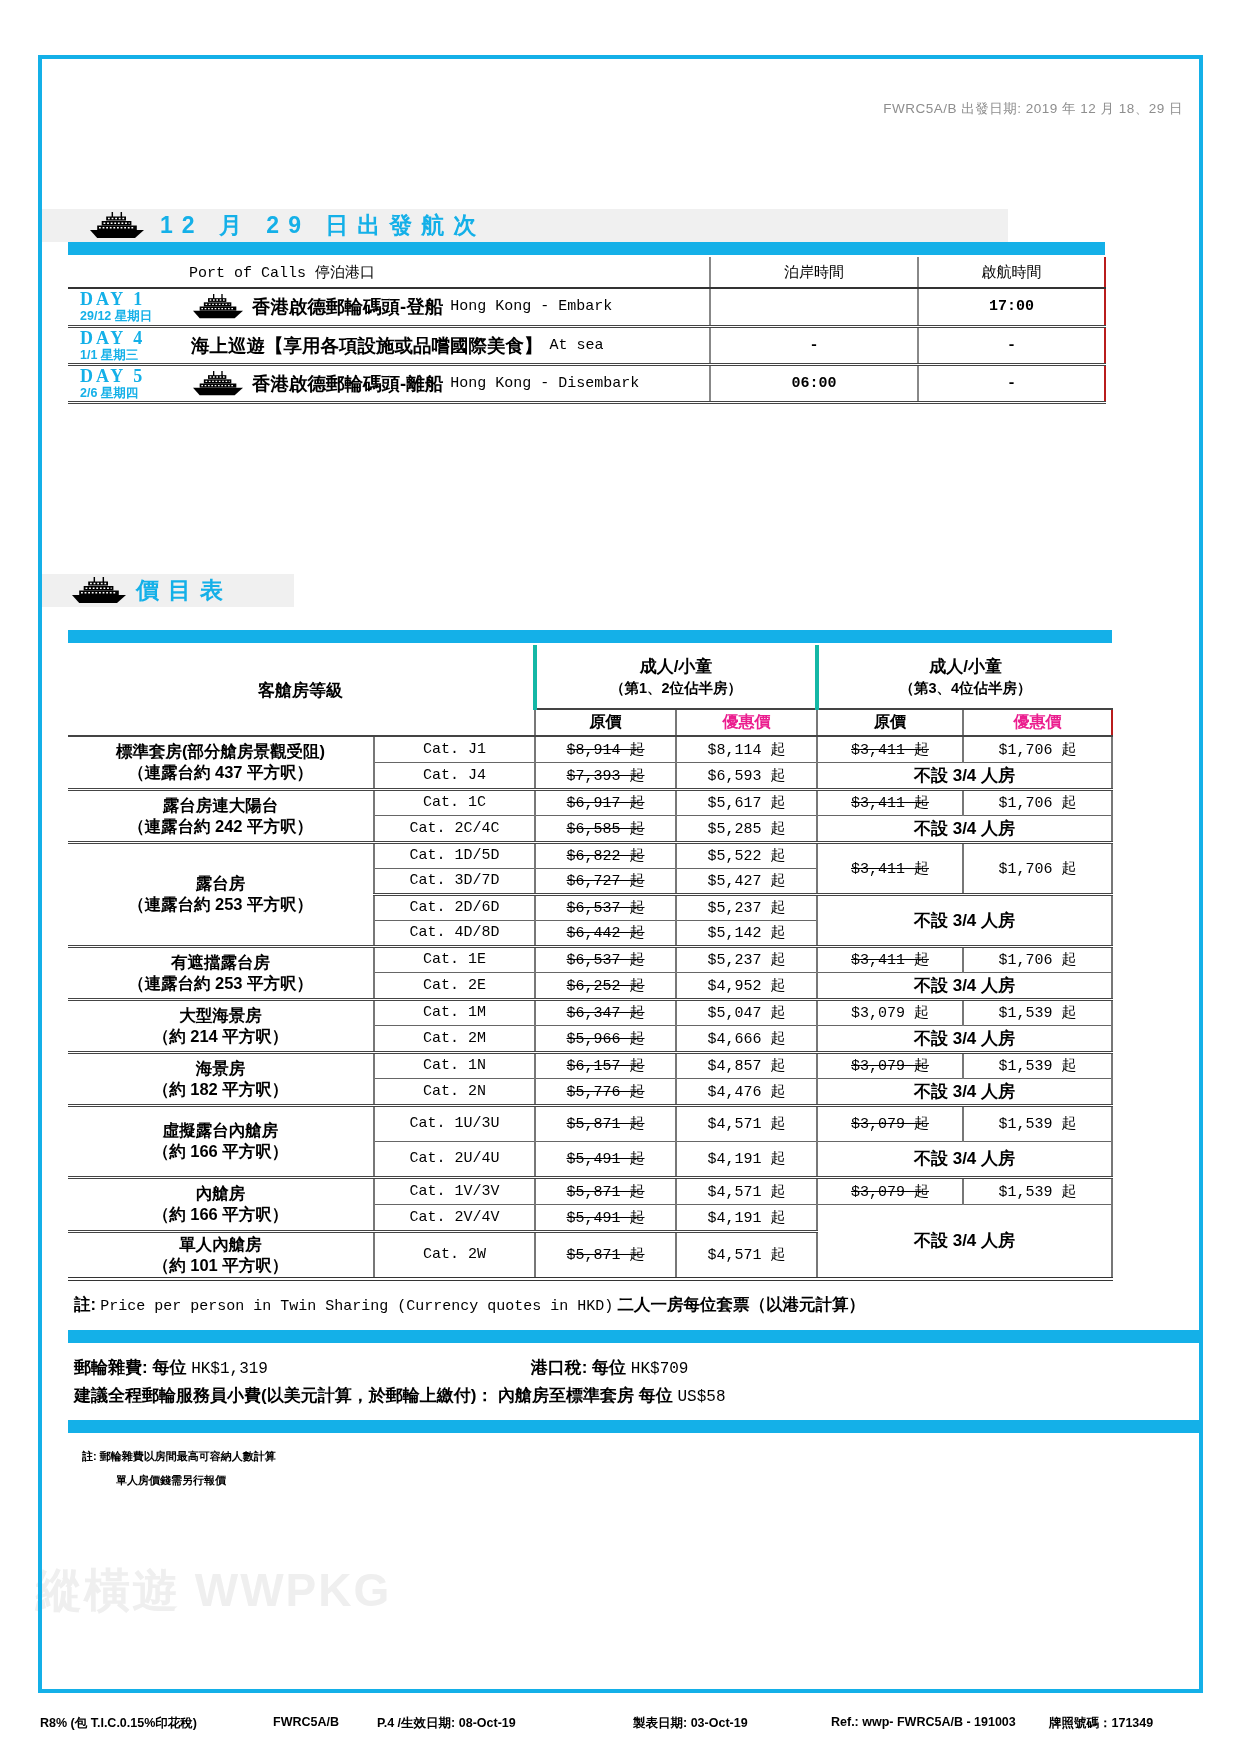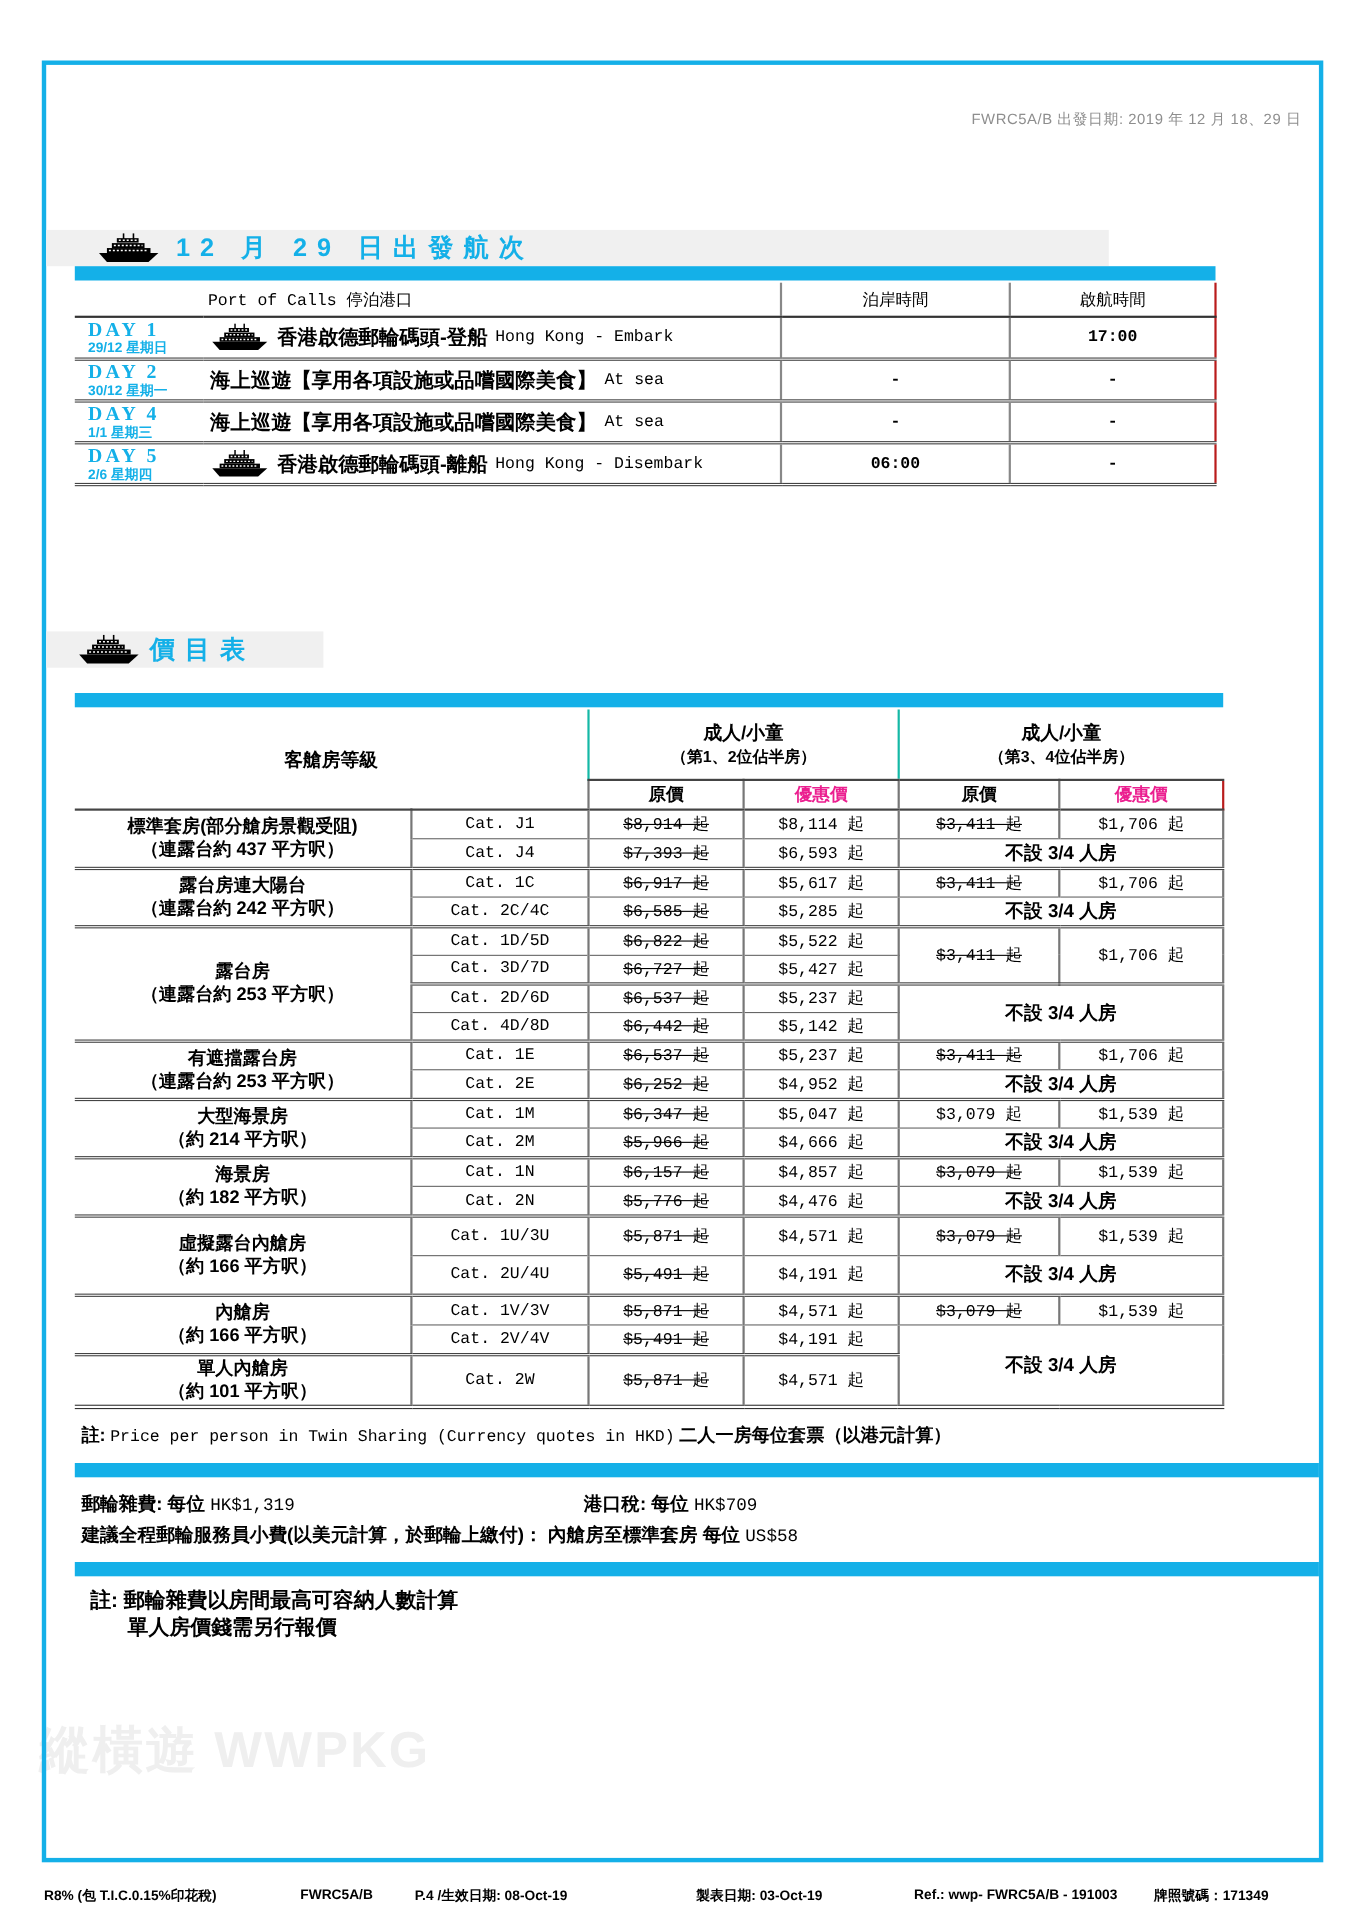--- a/index.html
+++ b/index.html
@@ -40,21 +40,21 @@
   .port-zh.regular{font-weight:normal;font-size:18px;}
   .port-en{font-family:"Liberation Mono",monospace;font-size:15px;white-space:nowrap;}
   .time{text-align:center;font-family:"Liberation Mono",monospace;font-size:15px;font-weight:bold;}
 
   
   .price-wrap{position:absolute;left:68px;top:630px;width:1044px;}
   .price{width:1044px;margin-top:2px;}
   .price th{font-size:17px;font-weight:bold;}
   .price .sub{font-size:14.5px;font-weight:bold;}
   .price th.lbl{font-size:16px;border-bottom:2.5px solid #444;}
-  .price th.grp{border-left:2px solid #14b8a6;border-bottom:2px solid #444;}
+  .price th.grp{border-left:4px solid #14b8a6;border-bottom:2px solid #444;}
   .price th.cabin-h{border-bottom:2.5px solid #444;}
   .promo{color:#eb1e8f;}
   .price td{border-top:1px solid #666;text-align:center;vertical-align:middle;}
   .price td.room{font-size:16.5px;font-weight:600;line-height:21px;}
   .price td.cat,.price td.pr{font-family:"Liberation Mono",monospace;font-size:15px;}
   .price td.vb{border-left:2px solid #777;}
   .price td.vr{border-right:2px solid #777;}
   .strike{text-decoration:line-through;}
   .no34{font-size:17px;font-weight:bold;}
   .gt{border-top:3px double #444 !important;}
@@ -66,21 +66,21 @@
   .twin-note{margin-top:13px;padding-left:6px;font-size:15px;white-space:nowrap;}
   .zh-b{font-size:16.5px;font-weight:bold;}
   .lat{font-family:"Liberation Mono",monospace;font-size:15px;}
   .wbar{width:1131px;}
   .bar1{margin-top:14px;}
   .fees{margin-top:13px;padding-left:6px;font-size:17px;font-weight:bold;white-space:nowrap;}
   .fees .col1{display:inline-block;width:452px;}
   .fees .val{font-family:"Liberation Mono",monospace;font-size:16px;font-weight:normal;}
   .tips{margin-top:5px;}
   .bar2{margin-top:13px;}
-  .note2{margin-top:11px;padding-left:14px;font-size:19px;font-weight:bold;line-height:24px;}
+  .note2{margin-top:11px;padding-left:14px;font-size:11px;font-weight:bold;line-height:24px;}
   .note2 .l2{padding-left:34px;}
 
   .watermark{position:absolute;left:36px;top:1560px;font-size:46px;font-weight:bold;
              color:#efefef;letter-spacing:2px;white-space:nowrap;z-index:1;}
   .footer{position:absolute;top:1715px;left:0;width:1241px;font-size:12.5px;font-weight:bold;}
   .footer span{position:absolute;white-space:nowrap;}
   .f0{left:40px;} .f1{left:273px;} .f2{left:377px;} .f3{left:633px;} .f4{left:831px;} .f5{left:1049px;}
 </style>
 </head>
 <body>
@@ -143,34 +143,20 @@
             </svg>
             <span class="port-zh">香港啟德郵輪碼頭-登船</span>
             <span class="port-en">Hong Kong - Embark</span>
           </div>
               </td>
           <td class="time vb"></td>
           <td class="time vb vr">17:00</td>
         </tr>
         <tr class="ir">
           <td class="day-cell">
-                <span class="day-big">DAY 2</span>
-                <span class="day-date">30/12 星期一</span>
-              </td>
-          <td class="port-cell">
-                <div class="port-inner">
-            <span class="port-zh">海上巡遊【享用各項設施或品嚐國際美食】</span>
-            <span class="port-en">At sea</span>
-          </div>
-              </td>
-          <td class="time vb">-</td>
-          <td class="time vb vr">-</td>
-        </tr>
-        <tr class="ir">
-          <td class="day-cell">
                 <span class="day-big">DAY 4</span>
                 <span class="day-date">1/1 星期三</span>
               </td>
           <td class="port-cell">
                 <div class="port-inner">
             <span class="port-zh">海上巡遊【享用各項設施或品嚐國際美食】</span>
             <span class="port-en">At sea</span>
           </div>
               </td>
           <td class="time vb">-</td>

